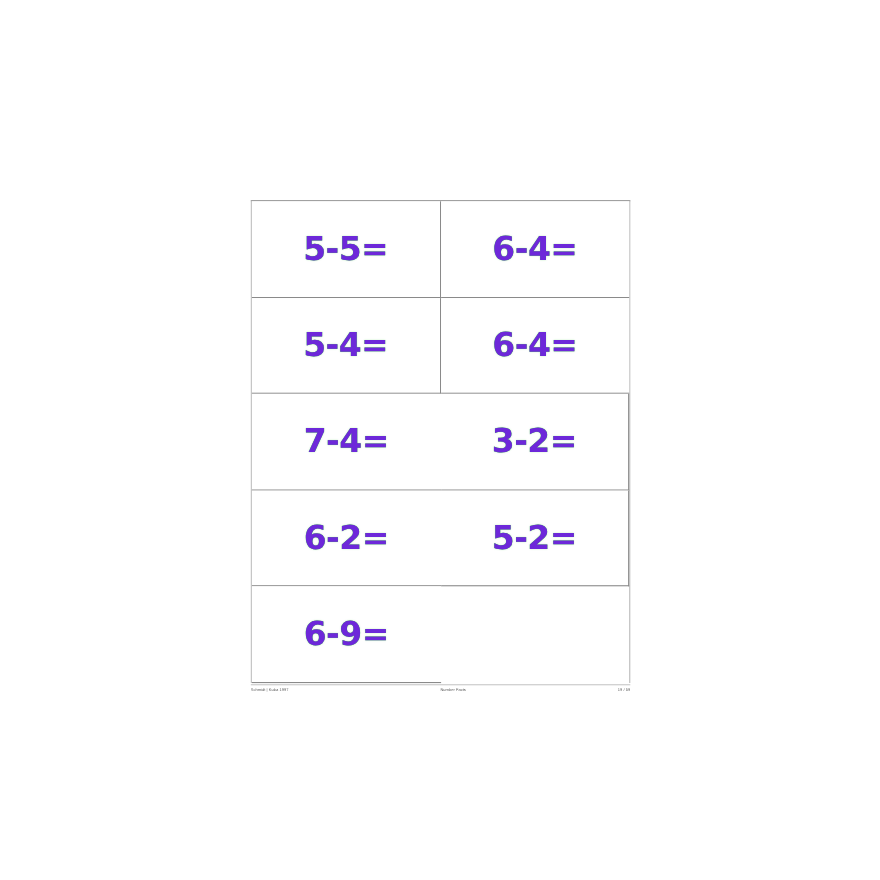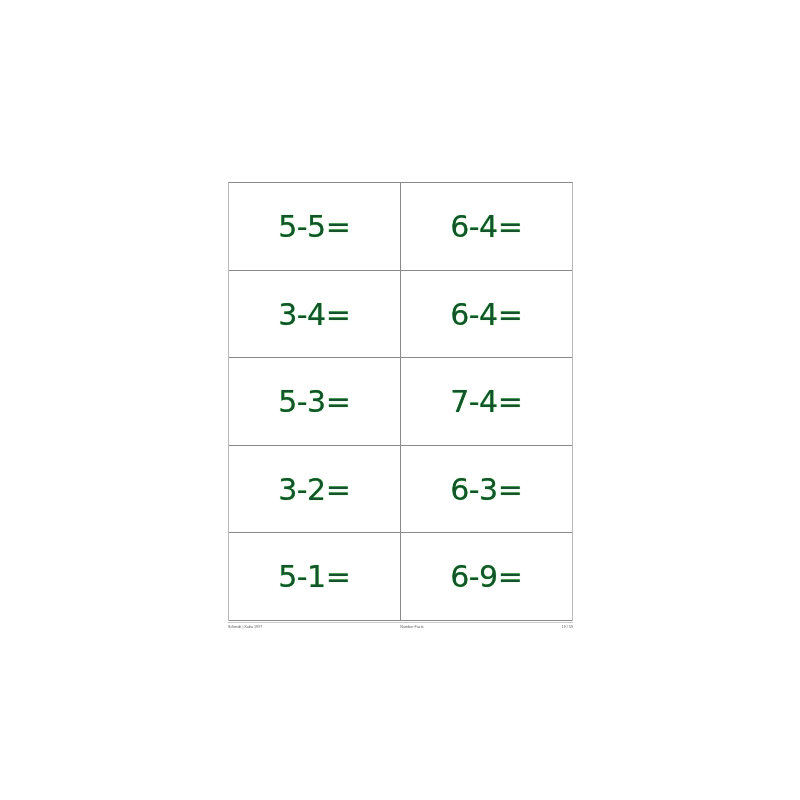--- a/index.html
+++ b/index.html
@@ -55,23 +55,23 @@
   }
 
   
   .card.col-left {
     border-right: 1px solid #8a8a8a;
   }
 
   .card-text {
     font-family: "DejaVu Sans", "Liberation Sans", sans-serif;
     font-size: 30px;
-    font-weight: 400;
+    font-weight: 700;
     letter-spacing: -0.5px;
-    color: #14532d;
+    color: #6d28d9;
     line-height: 1;
     text-shadow:
       0 0 0.6px rgba(34, 204, 34, 0.85),
       0 0 1.6px rgba(34, 204, 34, 0.35);
     user-select: none;
     white-space: nowrap;
     transform: translateY(1px);
   }
 
   
@@ -111,42 +111,39 @@
     <div class="card-grid">
 
       <div class="card col-left">
         <span class="card-text">5-5=</span>
       </div>
       <div class="card col-right">
         <span class="card-text">6-4=</span>
       </div>
 
       <div class="card col-left">
-        <span class="card-text">3-4=</span>
+        <span class="card-text">5-4=</span>
       </div>
       <div class="card col-right">
         <span class="card-text">6-4=</span>
       </div>
 
-      <div class="card col-left">
-        <span class="card-text">5-3=</span>
-      </div>
       <div class="card col-right">
         <span class="card-text">7-4=</span>
       </div>
 
       <div class="card col-left">
         <span class="card-text">3-2=</span>
       </div>
       <div class="card col-right">
-        <span class="card-text">6-3=</span>
+        <span class="card-text">6-2=</span>
       </div>
 
       <div class="card col-left">
-        <span class="card-text">5-1=</span>
+        <span class="card-text">5-2=</span>
       </div>
       <div class="card col-right">
         <span class="card-text">6-9=</span>
       </div>
 
     </div>
   </div>
 
   <div id="footer">
     <div id="footer-inner">

